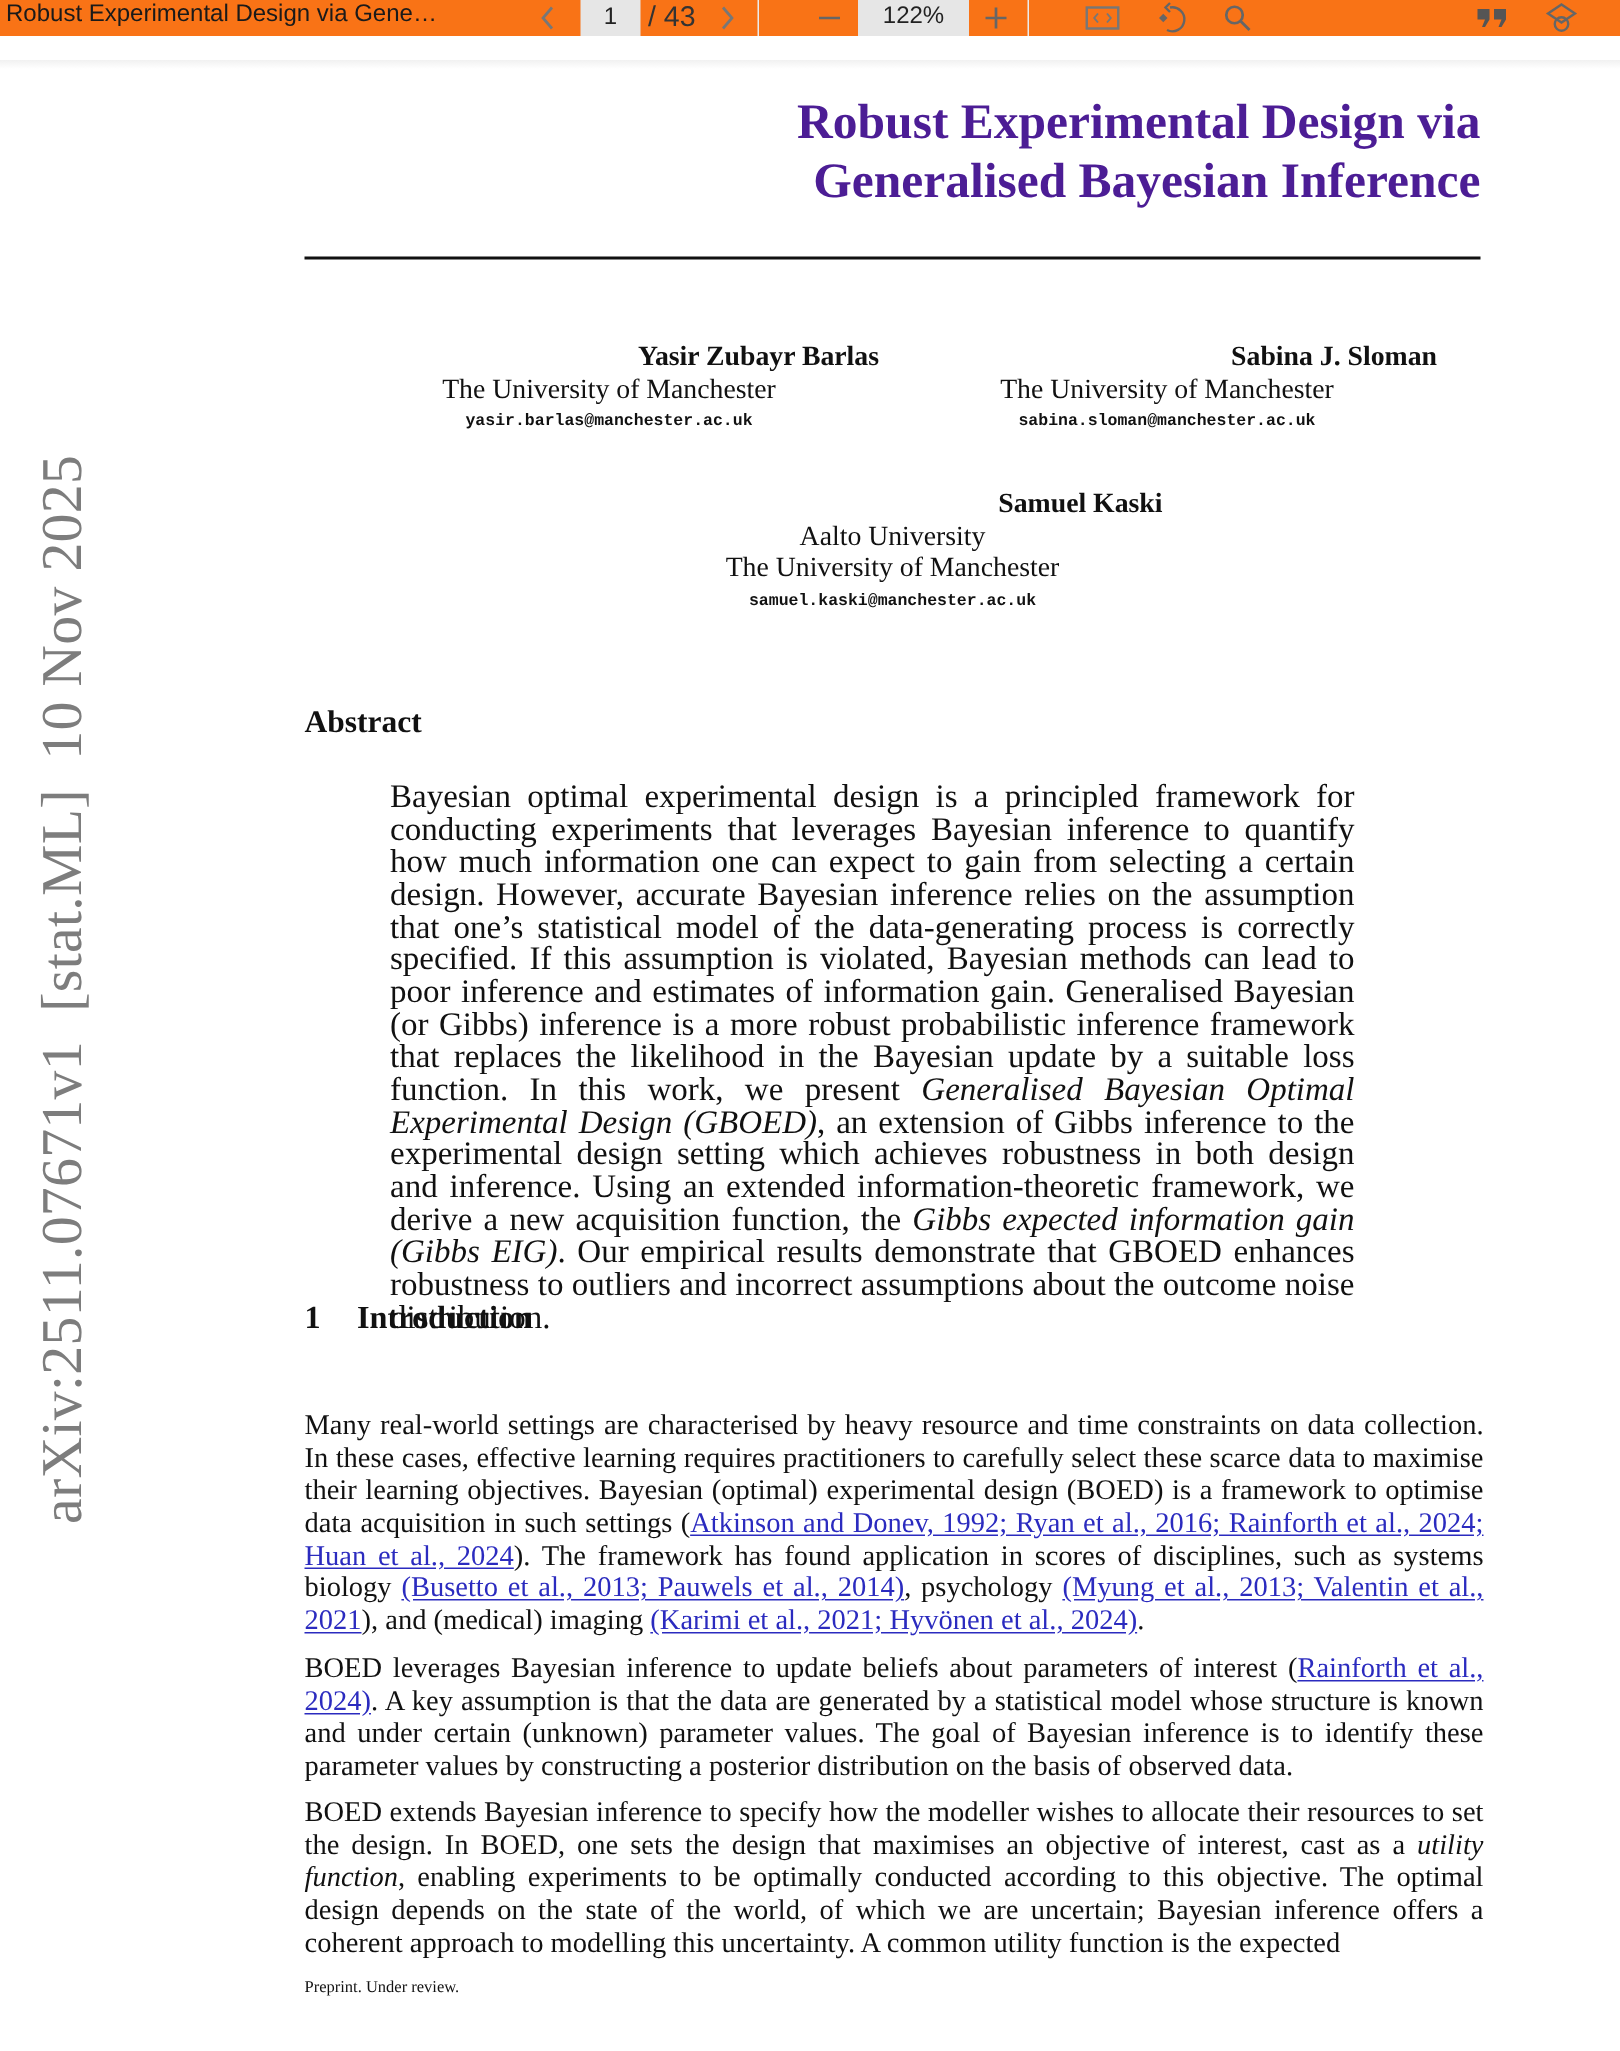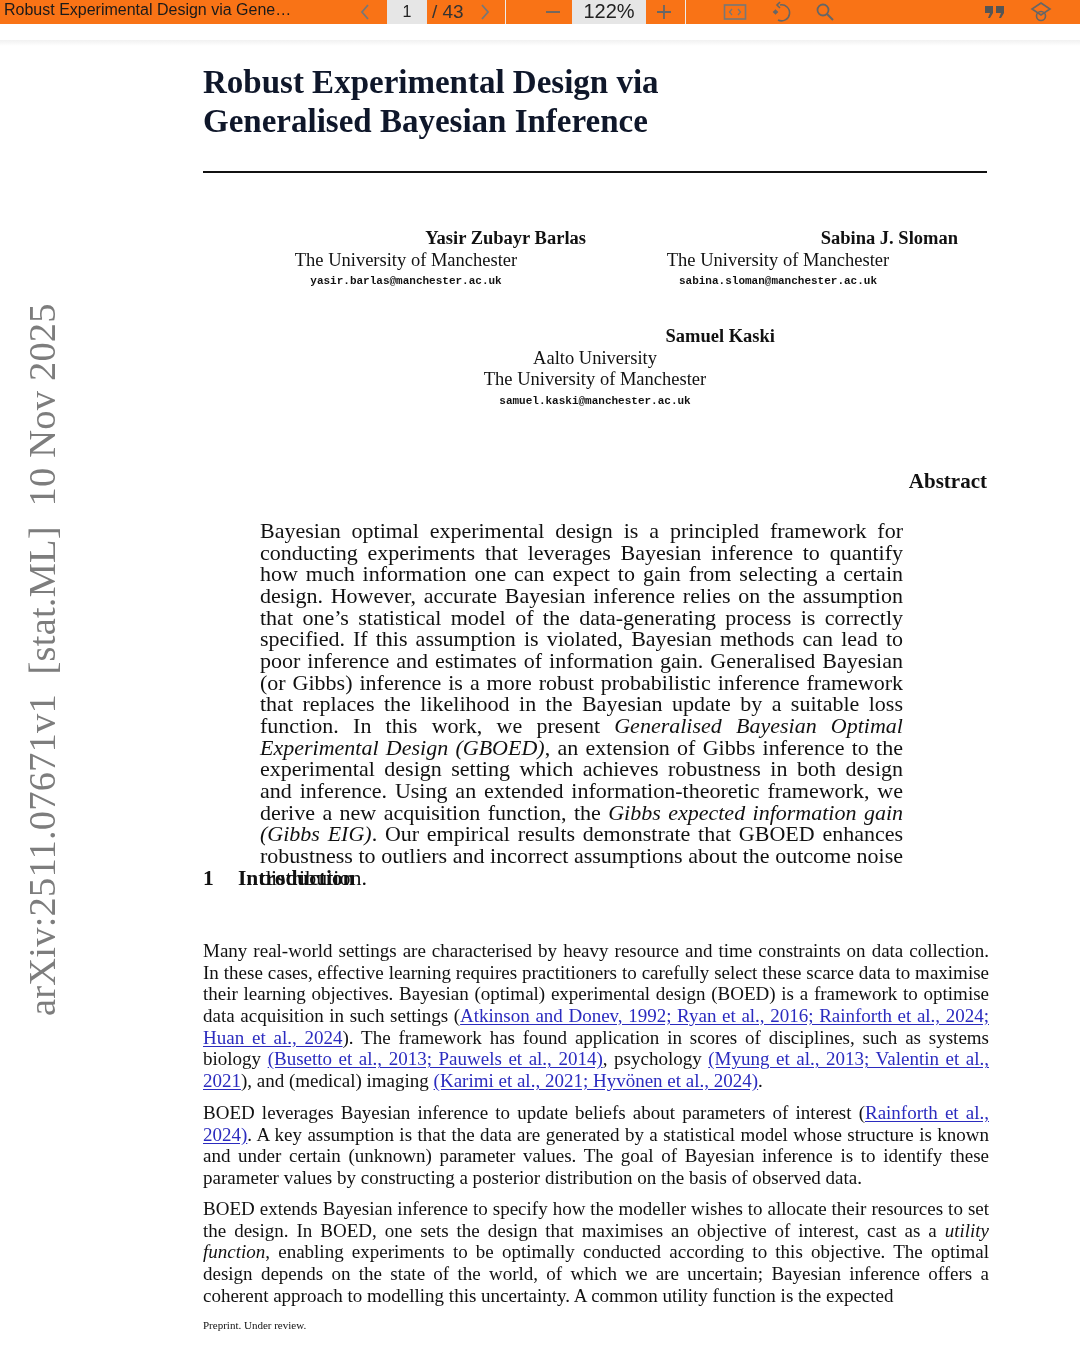--- a/index.html
+++ b/index.html
@@ -18,47 +18,47 @@
   .tb-btn { position: absolute; top: 0; height: 24px; display: flex; align-items: center; justify-content: center; color: #666; cursor: pointer; }
   .page-input {
     position: absolute; left: 387px; top: 0; width: 40px; height: 24px;
     background: #e6e6e6; border: none; font-family: "Liberation Sans", sans-serif;
     font-size: 16px; text-align: center; color: #222; padding: 0; box-sizing: border-box;
   }
   .page-total { position: absolute; left: 432px; top: 1px; font-size: 19px; color: #333; }
   .divider { position: absolute; top: 0; width: 1px; height: 24px; background: #ececec; }
   .zoom-value {
     position: absolute; left: 572px; top: 0; width: 74px; height: 24px;
-    background: #e6e6e6; font-size: 20px; text-align: center; line-height: 22px; color: #222;
+    background: #e6e6e6; font-size: 16px; text-align: center; line-height: 22px; color: #222;
   }
   .toolbar-shadow { position: absolute; left: 0; top: 40px; width: 1080px; height: 6px;
     background: linear-gradient(#f1f1f1, #ffffff); }
 
   
   .arxiv-stamp {
     position: absolute; left: 20px; top: 1016px; transform-origin: 0 0; transform: rotate(-90deg);
     font-family: "Liberation Serif", serif; font-size: 38.5px; color: #7d7d7d; white-space: pre; letter-spacing: 0.2px;
   }
 
   
   .title {
-    position: absolute; left: 203px; width: 784px; top: 63px; text-align: left;
-    font-weight: bold; font-size: 33px; line-height: 39px; color: #0f172a;
+    position: absolute; left: 203px; width: 784px; top: 63px; text-align: right;
+    font-weight: bold; font-size: 33px; line-height: 39px; color: #4c1d95;
   }
   .title-rule { position: absolute; left: 203px; top: 171px; width: 784px; height: 2px; background: #111; }
 
   .author { position: absolute; text-align: center; font-size: 18.5px; line-height: 21.5px; }
   .author .name { font-weight: bold; text-align: right; }
   .author .email { font-family: "Liberation Mono", monospace; font-size: 11px; font-weight: bold; }
   .author-1 { left: 226px; width: 360px; top: 228px; }
   .author-2 { left: 598px; width: 360px; top: 228px; }
   .author-3 { left: 415px; width: 360px; top: 326px; }
 
   .abstract-heading {
-    position: absolute; left: 203px; width: 784px; top: 469px; text-align: right;
+    position: absolute; left: 203px; width: 784px; top: 469px; text-align: left;
     font-weight: bold; font-size: 21px;
   }
   .abstract-body {
     position: absolute; left: 260px; width: 643px; top: 520px;
     font-size: 22px; line-height: 21.65px; text-align: justify;
   }
   .section-heading {
     position: absolute; left: 203px; top: 866px; font-weight: bold; font-size: 21.5px;
   }
   .section-heading .num { display: inline-block; width: 35px; }

